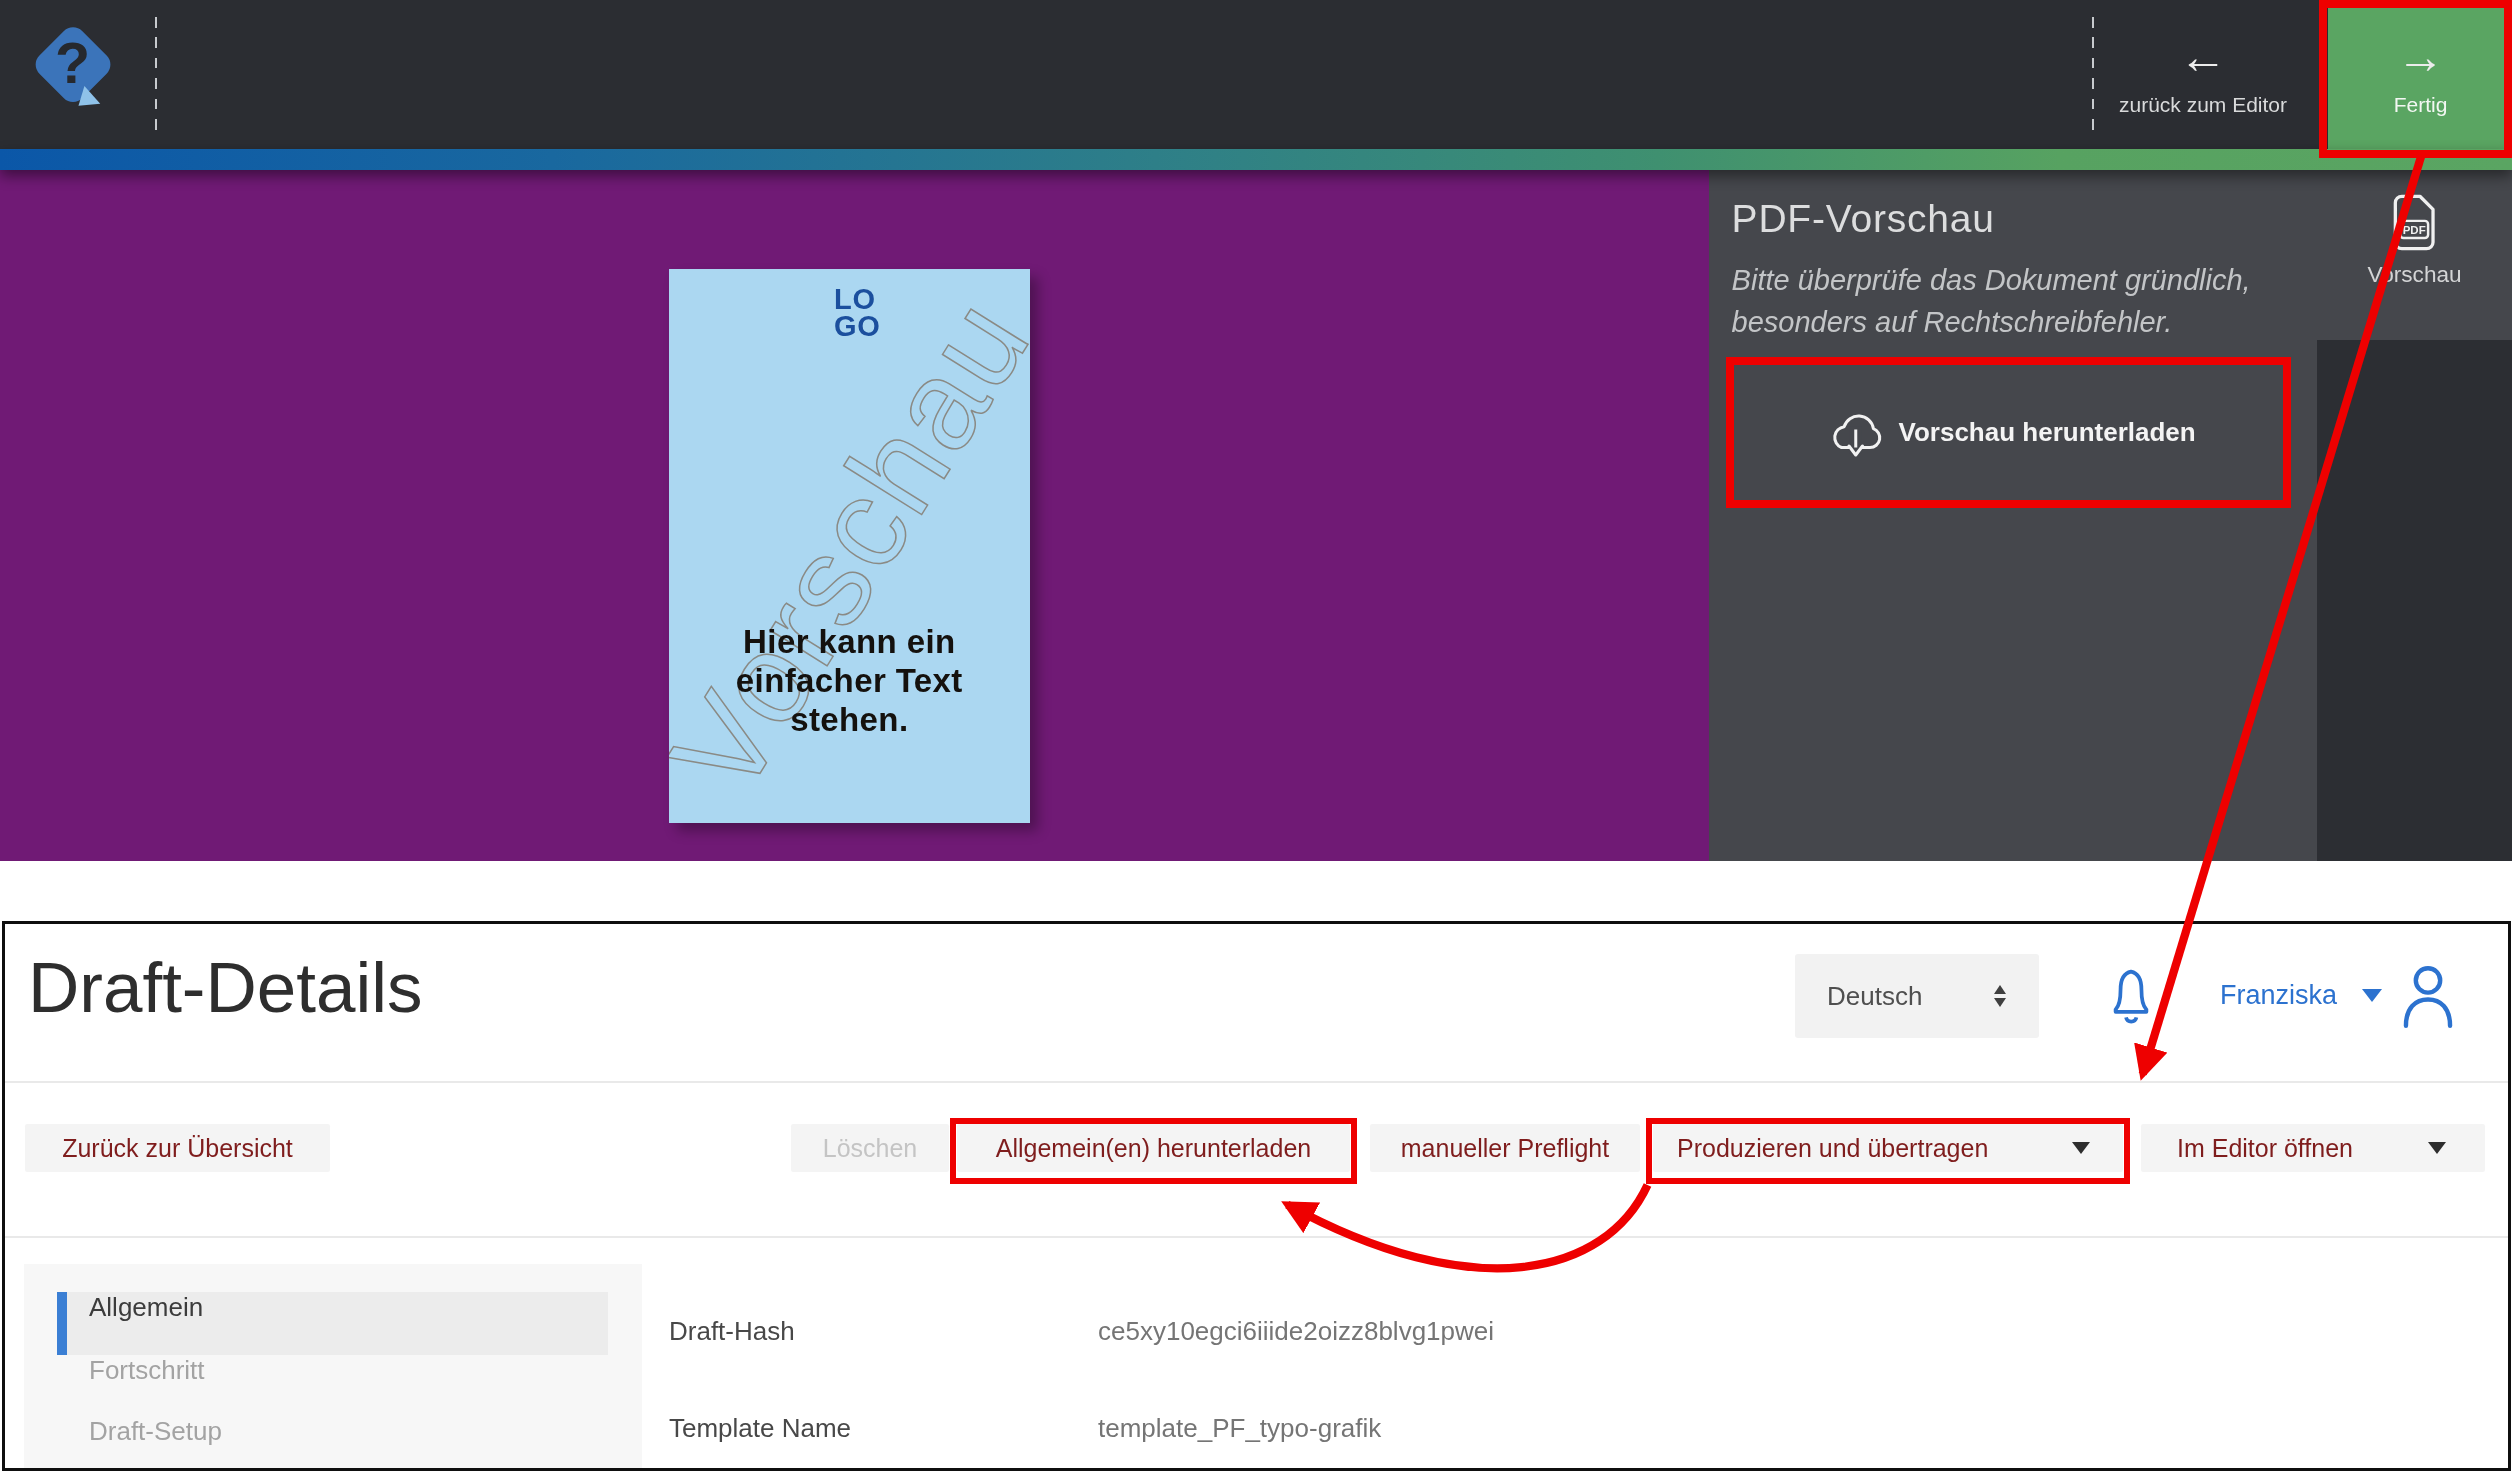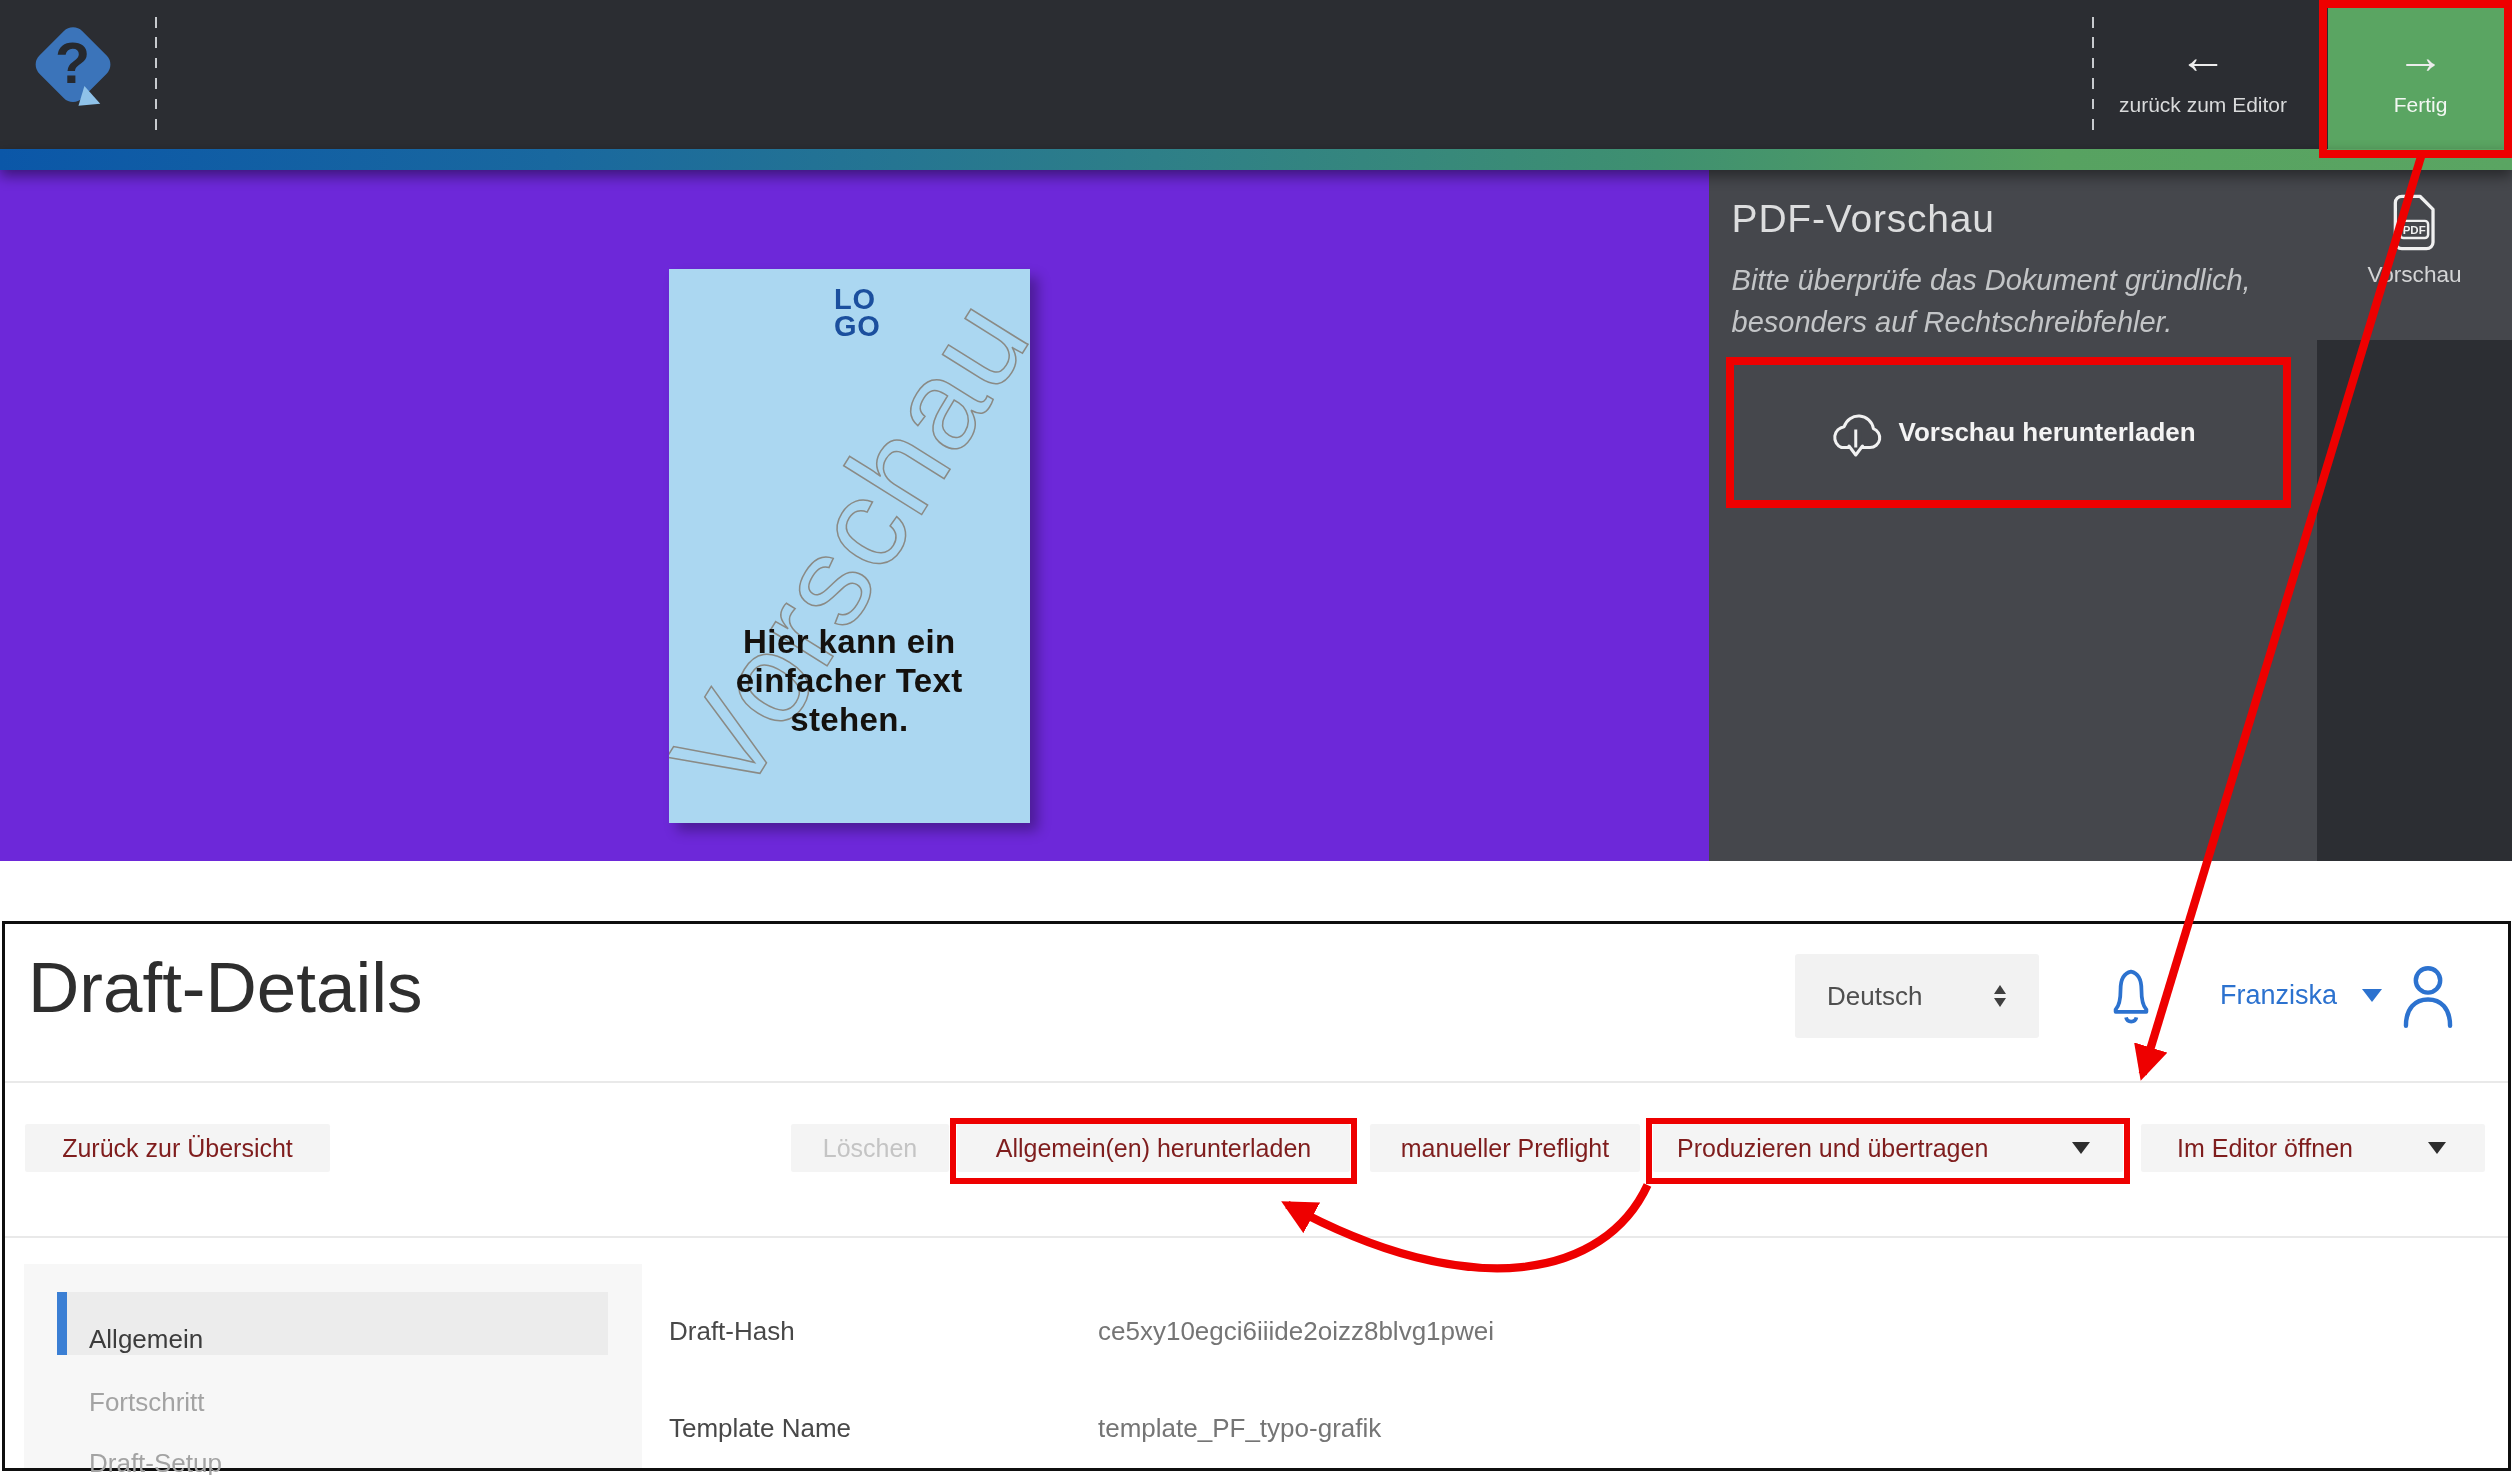--- a/index.html
+++ b/index.html
@@ -23,21 +23,21 @@
   .nav-tile .arrow-glyph{font-size:48px;line-height:48px;color:#ececec;}
   .nav-tile .nav-label{font-size:21px;margin-top:12px;color:#d9dadb;}
   .tile-back{left:2103px;width:200px;}
   .tile-done{left:2328px;width:185px;background:var(--done-green);}
   .tile-done .nav-label{color:#f2f7f2;}
 
   
   .brand{position:absolute;left:27px;top:19.6px;width:99px;height:110px;}
 
   
-  .stagearea{position:absolute;left:0;top:170px;width:2512px;height:691px;background:#6d28d9;z-index:1;}
+  .stagearea{position:absolute;left:0;top:170px;width:2512px;height:691px;background:#701a75;z-index:1;}
   .rightpanel{position:absolute;left:1709px;top:0;width:803px;height:691px;background:#45474c;}
   .tab-empty{position:absolute;left:608px;top:170px;width:195px;height:521px;background:#2c2e33;}
   .panel-title{position:absolute;left:22.6px;top:27px;font-size:39px;font-weight:500;letter-spacing:0.8px;color:#dcddde;}
   .panel-desc{position:absolute;left:22.6px;top:89px;font-size:29px;line-height:42px;color:#c3c5c7;font-style:italic;}
   .dl-btn{position:absolute;left:17.3px;top:187px;width:565px;height:151px;display:flex;align-items:center;justify-content:center;gap:10.6px;cursor:pointer;}
   .dl-btn .dl-label{font-size:26px;font-weight:bold;color:#f4f4f4;}
   .pdf-tab{position:absolute;left:608px;top:22.6px;width:195px;height:148px;display:flex;flex-direction:column;align-items:center;cursor:pointer;}
   .pdf-tab .tab-label{margin-top:10.6px;font-size:22.6px;color:#d4d5d6;}
 
   
@@ -66,21 +66,21 @@
   .user-caret{position:absolute;left:2362px;top:989px;width:0;height:0;z-index:3;cursor:pointer;
     border-left:10.6px solid transparent;border-right:10.6px solid transparent;border-top:13.6px solid var(--accent-blue);}
 
   .btn{position:absolute;top:1124px;height:48px;background:#f4f4f4;border-radius:2.3px;display:flex;align-items:center;justify-content:center;
     font-size:25px;color:#7f1d1d;z-index:3;cursor:pointer;}
   .btn.disabled{color:#c4c4c4;cursor:default;}
   .btn .btn-caret{width:0;height:0;border-left:9.8px solid transparent;border-right:9.8px solid transparent;border-top:12px solid #2d2d2d;}
   .btn.spread{justify-content:space-between;gap:6px;}
 
   .sidebar{position:absolute;left:24px;top:1264px;width:618px;height:204px;background:#f7f7f7;z-index:3;}
-  .side-item{position:absolute;left:33px;width:551px;height:63px;display:flex;align-items:flex-end;font-size:26px;color:#a3a3a3;cursor:pointer;}
+  .side-item{position:absolute;left:33px;width:551px;height:63px;display:flex;align-items:flex-start;font-size:26px;color:#a3a3a3;cursor:pointer;}
   .side-item .side-label{margin-left:32px;}
   .side-item.active{background:#ececec;color:#3c3c3c;}
   .side-item.active .active-bar{position:absolute;left:0;top:0;width:9.8px;height:63px;background:#3b7fd4;}
 
   .field-label{position:absolute;left:669px;font-size:26px;color:#484848;z-index:3;}
   .field-value{position:absolute;left:1098px;font-size:26px;color:#757575;z-index:3;}
 
   
   .ann-box{position:absolute;border-style:solid;border-color:var(--annotation);z-index:6;pointer-events:none;}
   .overlay{position:absolute;left:0;top:0;width:2512px;height:1476px;z-index:7;pointer-events:none;color:var(--annotation);}

